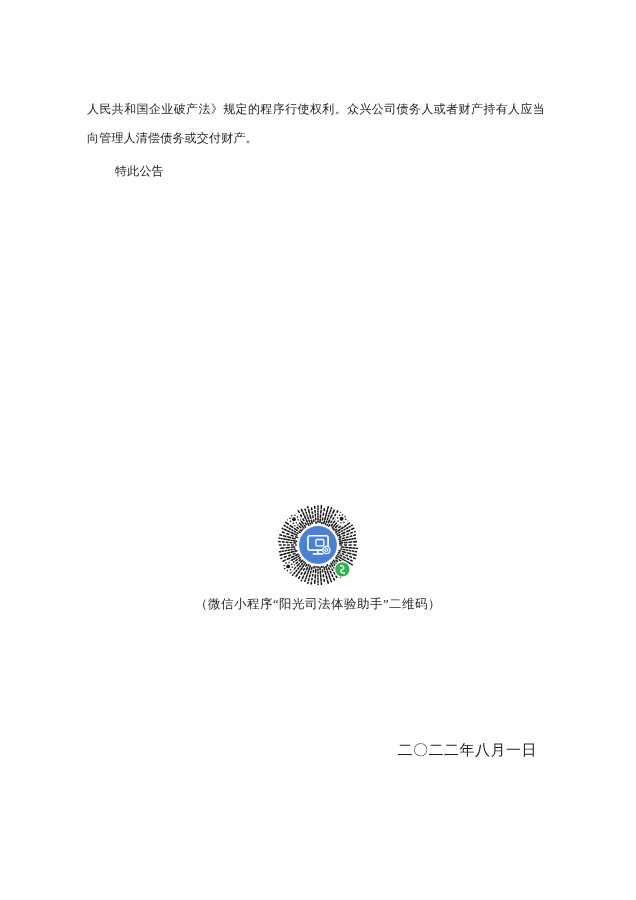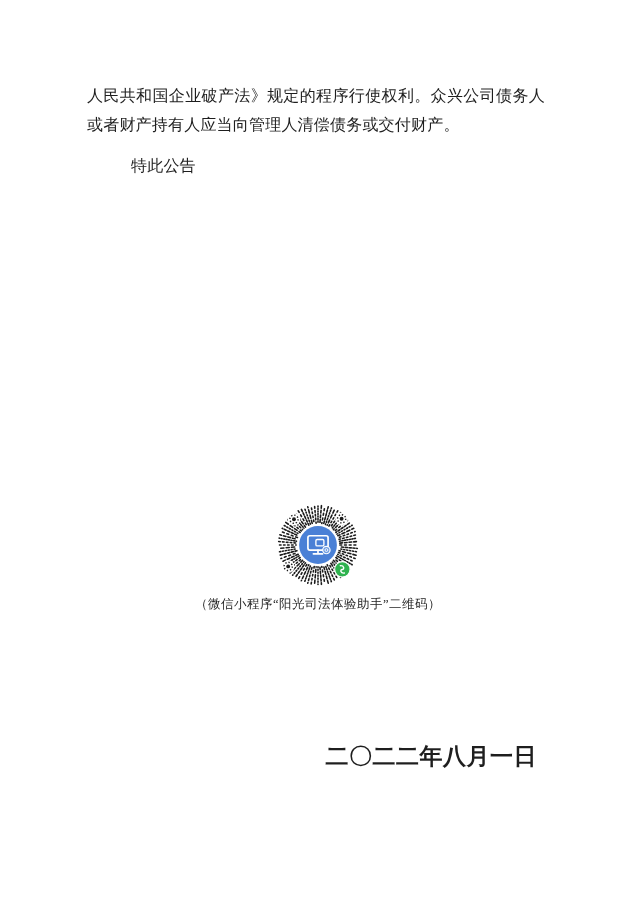--- a/index.html
+++ b/index.html
@@ -8,53 +8,52 @@
     width: 636px;
     height: 900px;
     margin: 0 auto;
     background: #ffffff;
     overflow: hidden;
     font-family: "Liberation Serif", "DejaVu Serif", serif;
     color: #1e1e1e;
   }
   .doc-body {
     position: absolute;
-    top: 81px;
+    top: 95px;
     left: 87px;
     width: 458px;
-    font-size: 16px;
+    font-size: 12px;
     line-height: 29.2px;
     text-align: justify;
     letter-spacing: 0.2px;
   }
   .para { margin: 0; }
   .para.indent { text-indent: 2em; }
-  .closing { margin: 12px; text-indent: 2em; }
+  .closing { margin: 4px; text-indent: 2em; }
   .qr-block {
     position: absolute;
     top: 503px;
     left: 0;
     width: 636px;
     text-align: center;
   }
   .qr-svg { width: 84px; height: 84px; display: inline-block; }
   .qr-caption {
     margin-top: 5px;
     font-size: 12.5px;
     letter-spacing: 0.5px;
     color: #242424;
   }
   .date-line {
     position: absolute;
     top: 741px;
     right: 99px;
-    font-size: 23px;
+    font-size: 15px;
     letter-spacing: 0.5px;
     color: #1e1e1e;
-    font-weight: bold;
   }
 </style>
 </head>
 <body>
 
 <div class="page">
 
   <div class="doc-body">
     <p class="para">人民共和国企业破产法》规定的程序行使权利。众兴公司债务人或者财产持有人应当向管理人清偿债务或交付财产。</p>
     <p class="closing">特此公告</p>

